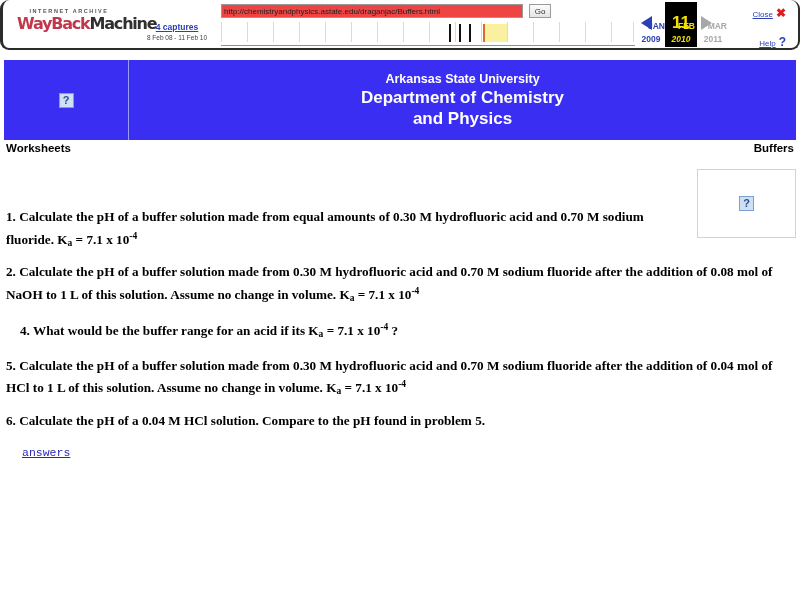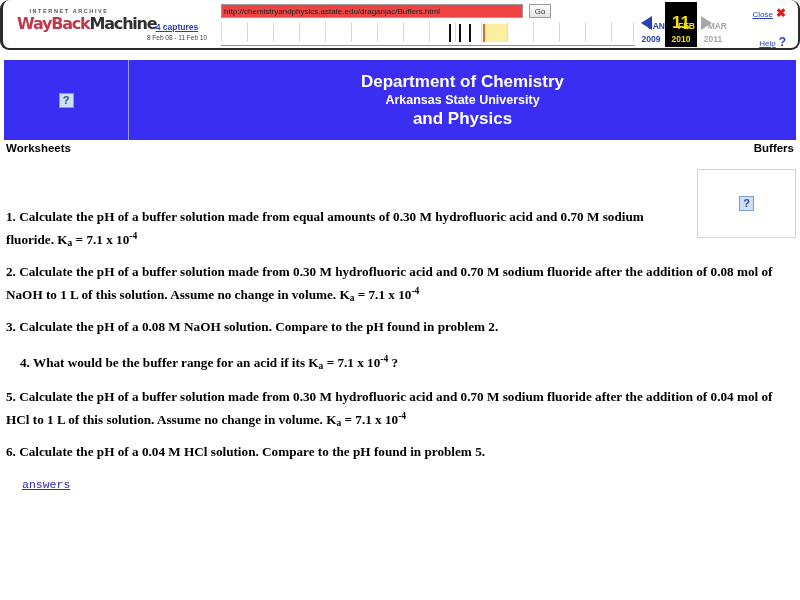--- a/index.html
+++ b/index.html
@@ -161,21 +161,21 @@
   .wb-yr {
     position: absolute;
     top: 32px;
     font-size: 8.5px;
     font-weight: bold;
     text-align: center;
     width: 28px;
   }
   #wb-mon-prev, #wb-yr-prev { left: 0px; color: #2a41b5; }
   #wb-mon-cur  { left: 30px; color: #f3e200; }
-  #wb-yr-cur   { left: 30px; color: #f3e200; }
+  #wb-yr-cur   { left: 30px; color: #f3e200; font-style: italic; }
   #wb-mon-next, #wb-yr-next { left: 62px; color: #a7a7a7; }
   #wb-black-col {
     position: absolute;
     left: 28px; top: 0;
     width: 32px; height: 45px;
     background: #000000;
   }
   #wb-day {
     position: absolute;
     left: 30px; top: 11px;
@@ -416,22 +416,22 @@
     <div class="wb-corner-row" id="wb-help-row"><span class="wb-corner-link">Help</span><span id="wb-help-q">?</span></div>
   </div>
 
 </div>
 
 <div id="banner">
   <div id="banner-logo-cell">
     <span class="broken-img"></span>
   </div>
   <div id="banner-title-cell">
+    <div id="banner-univ">Arkansas State University</div>
     <div id="banner-dept1">Department of Chemistry</div>
-    <div id="banner-univ">Arkansas State University</div>
     <div id="banner-dept2">and Physics</div>
   </div>
 </div>
 
 <div id="navrow">
   <div id="nav-worksheets">Worksheets</div>
   <div id="nav-buffers">Buffers</div>
 </div>
 
 <div id="figure-box">
@@ -443,24 +443,20 @@
   <p class="q" id="q1">
     <span>1.</span>
     <span>Calculate the pH of a buffer solution made from equal amounts of 0.30 M hydrofluoric acid and 0.70 M sodium fluoride.  K</span><sub>a</sub><span> = 7.1 x 10</span><sup>-4</sup>
   </p>
 
   <p class="q" id="q2">
     <span>2.</span>
     <span>Calculate the pH of a buffer solution made from 0.30 M hydrofluoric acid and 0.70 M sodium fluoride after the addition of 0.08 mol of NaOH to 1 L of this solution.  Assume no change in volume. K</span><sub>a</sub><span> = 7.1 x 10</span><sup>-4</sup>
   </p>
 
-  <p class="q" id="q3">
-    <span>3.</span>
-    <span>Calculate the pH of a 0.08 M NaOH solution.  Compare to the pH found in problem 2.</span>
-  </p>
 
   <p class="q" id="q4">
     <span>4.</span>
     <span> What would be the buffer range for an acid if its K</span><sub>a</sub><span> = 7.1 x 10</span><sup>-4</sup><span> ?</span>
   </p>
 
   <p class="q" id="q5">
     <span>5.</span>
     <span>Calculate the pH of a buffer solution made from 0.30 M hydrofluoric acid and 0.70 M sodium fluoride after the addition of 0.04 mol of HCl to 1 L of this solution.  Assume no change in volume. K</span><sub>a</sub><span> = 7.1 x 10</span><sup>-4</sup>
   </p>

